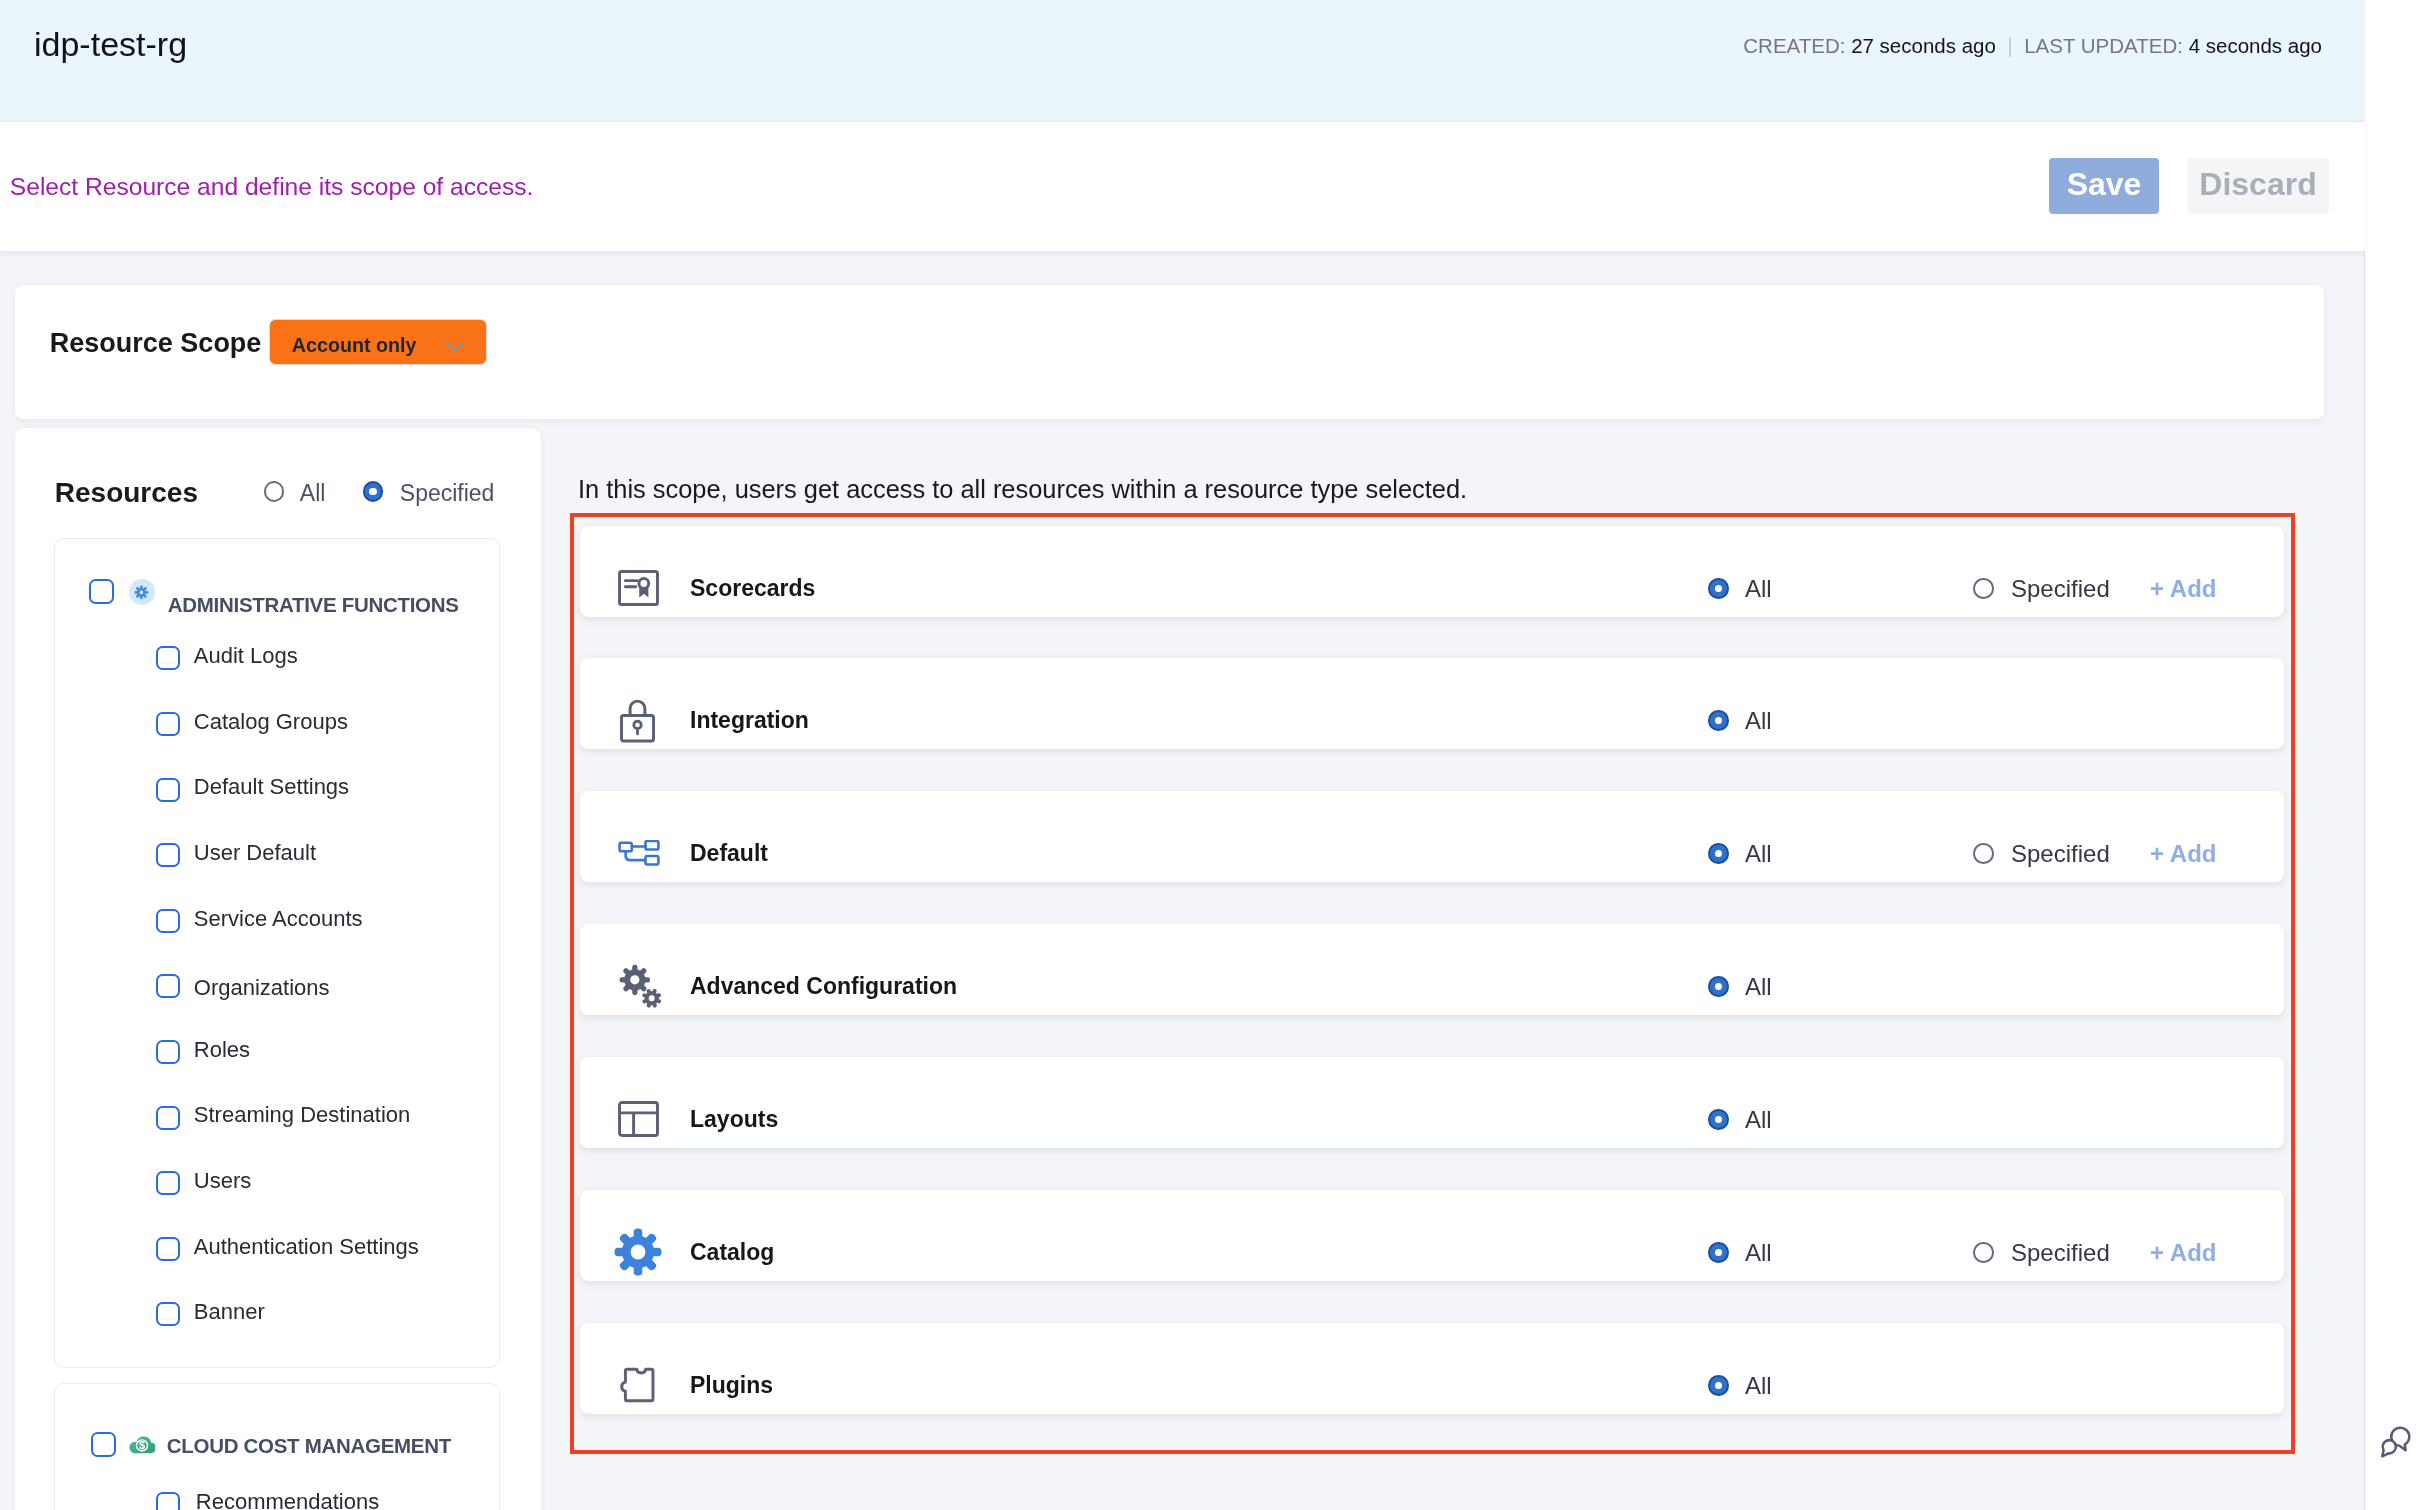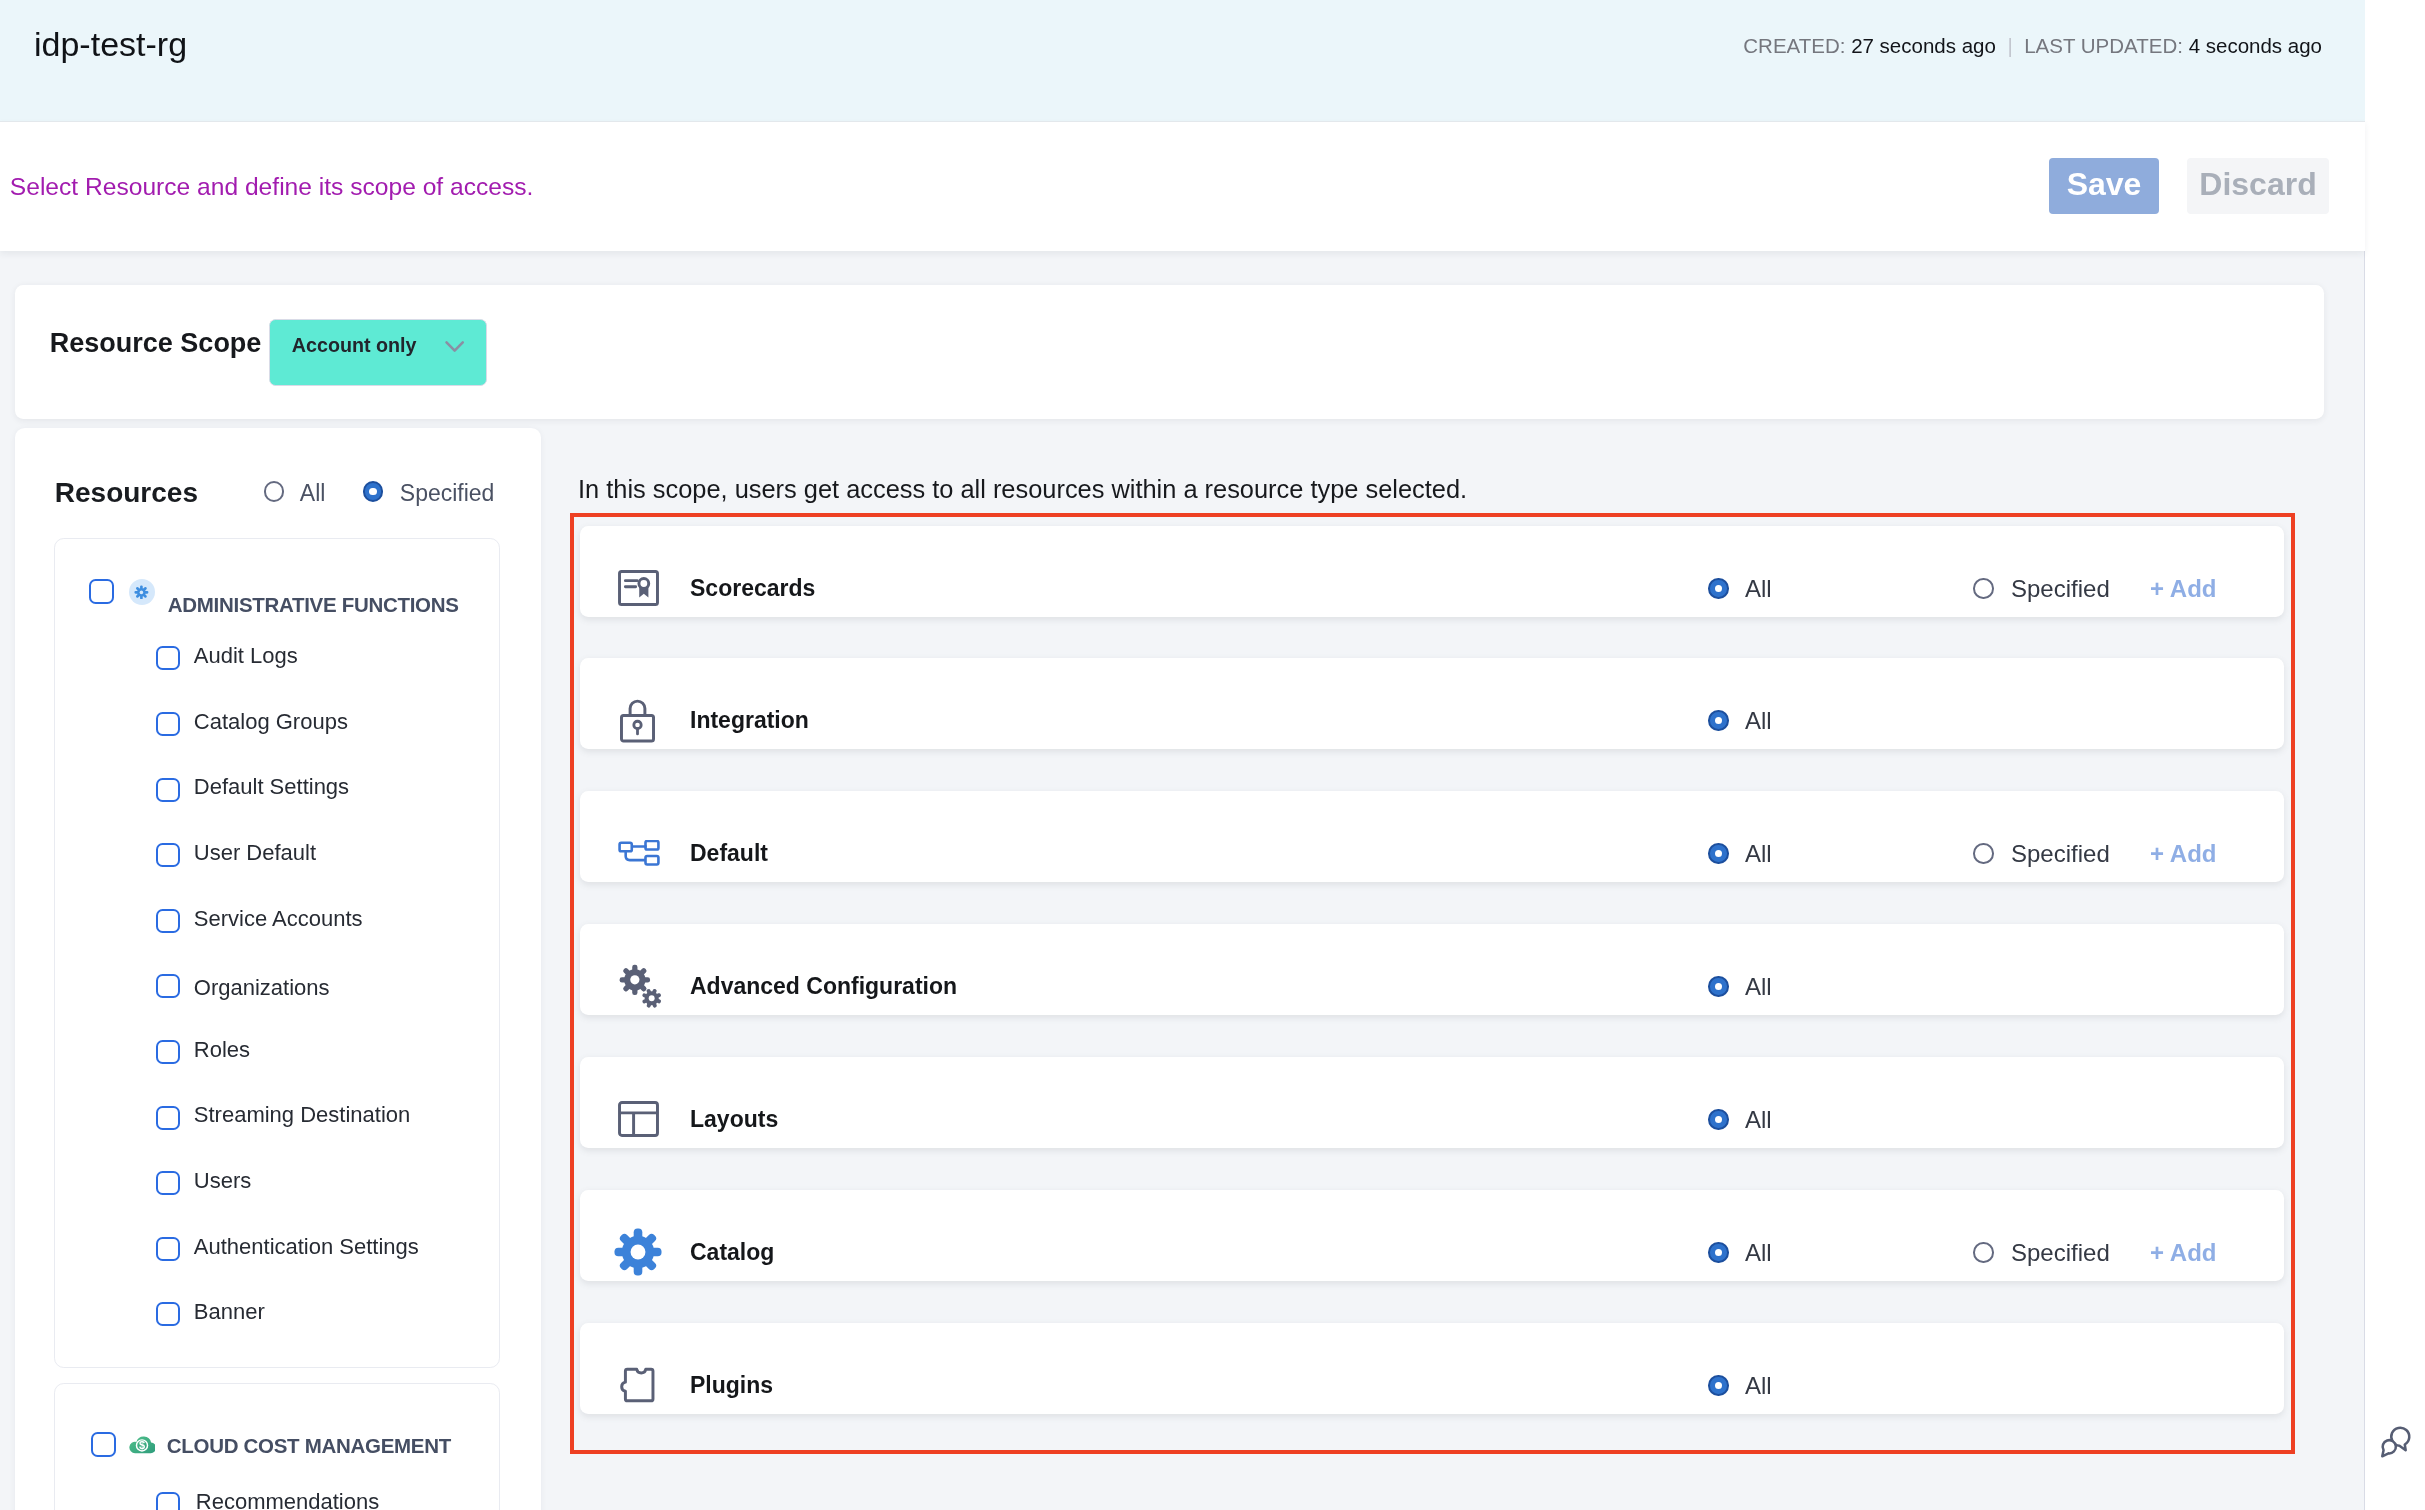--- a/index.html
+++ b/index.html
@@ -11,21 +11,21 @@
 #meta{right:104px;top:34px;font-size:20.5px;color:#75777E;white-space:nowrap}
 #meta b{color:#121419;font-weight:400}
 #meta .sep{color:#C3C7CF;padding:0 11.5px}
 #bar2{left:0;top:121px;width:2365px;height:130px;background:#fff;border-top:0.8px solid #E3E8EC;box-shadow:0 2.5px 6.6px rgba(40,50,70,.07)}
 #bar2 .txt{left:9.8px;top:51px;font-size:24.6px;color:#a21caf}
 .btn{top:158px;height:56px;border-radius:4px;font-weight:bold;font-size:32px;text-align:center;line-height:52px}
 #save{left:2049px;width:110px;background:#8FACDC;color:#fff}
 #discard{left:2187px;width:142px;background:#F4F5F7;color:#A9AFB9}
 #rscard{left:14.8px;top:285px;width:2309px;height:134px;background:#fff;border-radius:8.2px;box-shadow:0 1.6px 6.6px rgba(40,41,61,.07)}
 #rstitle{left:35px;top:43px;font-size:27px;font-weight:bold;color:#17191D}
-#dropdown{left:254px;top:34px;width:218px;height:67px;border:1.6px solid #D9DBE7;border-radius:6.6px;background:#5eead4}
+#dropdown{left:254px;top:34px;width:218px;height:46px;border:1.6px solid #D9DBE7;border-radius:6.6px;background:#f97316}
 #dropdown .dtxt{left:22px;top:14px;font-size:19.7px;font-weight:bold;color:#22252C}
 #leftpanel{left:14.8px;top:428px;width:526px;height:1148px;background:#fff;border-radius:9.8px;box-shadow:0 1.6px 6.6px rgba(40,41,61,.06)}
 #restitle{left:40px;top:49px;font-size:28px;font-weight:bold;color:#191C20}
 .rad-off{width:20.5px;height:20.5px;border-radius:50%;background:#fff;border:2.1px solid #646A80}
 .rad-on{width:20.5px;height:20.5px;border-radius:50%;background:#2E72CC;border:2.1px solid #1C4F9E}
 .rad-on i{position:absolute;left:50%;top:50%;width:7.4px;height:7.4px;margin:-3.7px 0 0 -3.7px;border-radius:50%;background:#fff}
 .rlab{font-size:23px;color:#4A5163}
 .card{background:#fff;border:1.2px solid #E9EBF1;border-radius:9.8px}
 .cb{border:2.1px solid #2A6BE2;border-radius:6.6px;background:#fff}
 .hicon{width:26px;height:26px;border-radius:50%;background:#D5E8FB}

